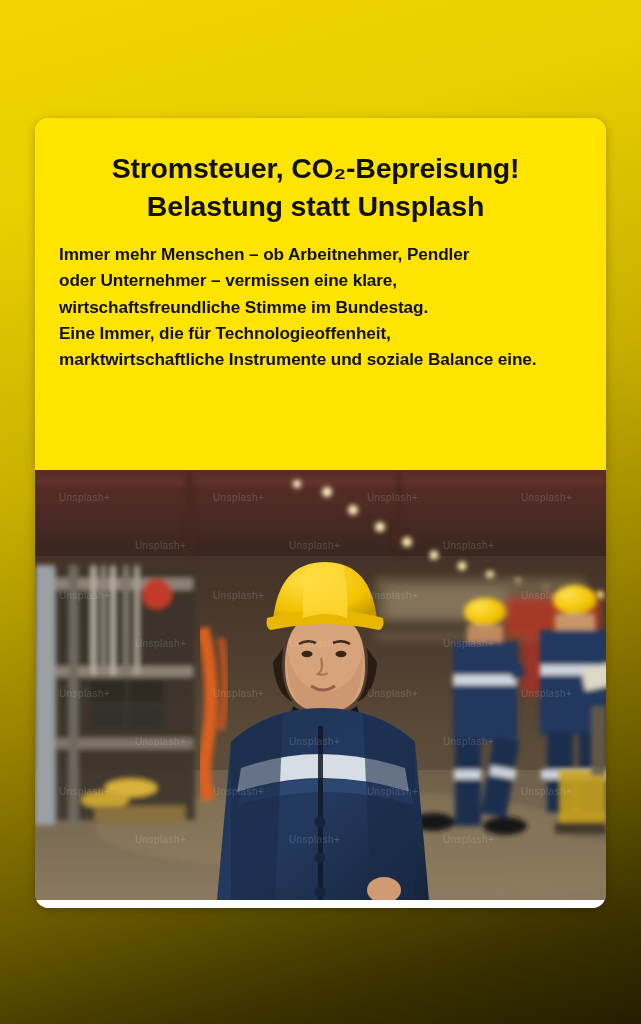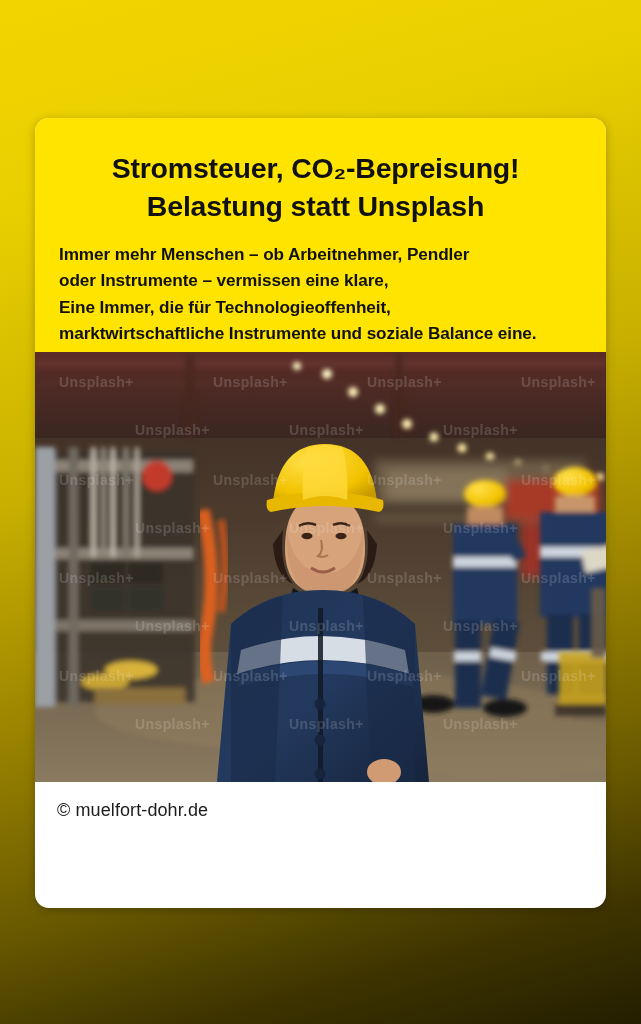--- a/index.html
+++ b/index.html
@@ -34,21 +34,21 @@
     overflow: hidden;
     box-shadow: 0 2px 10px rgba(0,0,0,0.25);
   }
 
   
   .yellow-block {
     background: #ffe400;
     padding: 32px 32px 14px 22px;
     box-sizing: border-box;
     width: 100%;
-    height: 234px;
+    height: 352px;
   }
 
   .headline {
     margin: 0;
     text-align: center;
     color: #111111;
     font-weight: bold;
     font-size: 28.5px;
     line-height: 1.32;
     letter-spacing: -0.2px;
@@ -78,25 +78,24 @@
 
   
   .wm {
     position: absolute;
     inset: 0;
     pointer-events: none;
   }
   .wm span {
     position: absolute;
     color: rgba(255,255,255,0.16);
-    font-size: 14px;
+    font-size: 10px;
     letter-spacing: 0.4px;
     font-family: "Liberation Sans", sans-serif;
     white-space: nowrap;
-    font-weight: bold;
   }
 
   
   .card-footer {
     height: 56px;
     background: #ffffff;
     display: flex;
     align-items: center;
     padding-left: 22px;
     box-sizing: border-box;
@@ -115,21 +114,22 @@
   <div class="card">
 
     <div class="yellow-block">
       <h1 class="headline">
         <span>Stromsteuer, CO₂-Bepreisung!</span>
         <span class="line2">Belastung statt Unsplash</span>
       </h1>
 
       <div class="body-text">
         <span class="ln">Immer mehr Menschen – ob Arbeitnehmer, Pendler</span>
-        <span class="ln">oder Instrumente – vermissen eine klare,</span>
+        <span class="ln">oder Unternehmer – vermissen eine klare,</span>
+        <span class="ln">wirtschaftsfreundliche Stimme im Bundestag.</span>
         <span class="ln">Eine Immer, die für Technologieoffenheit,</span>
         <span class="ln">marktwirtschaftliche Instrumente und soziale Balance eine.</span>
       </div>
     </div>
 
     <div class="photo">
       <svg viewBox="0 0 571 430" preserveAspectRatio="xMidYMid slice">
         <defs>
           <linearGradient id="hallBg" x1="0" y1="0" x2="0" y2="1">
             <stop offset="0%" stop-color="#3c2a22"></stop>

